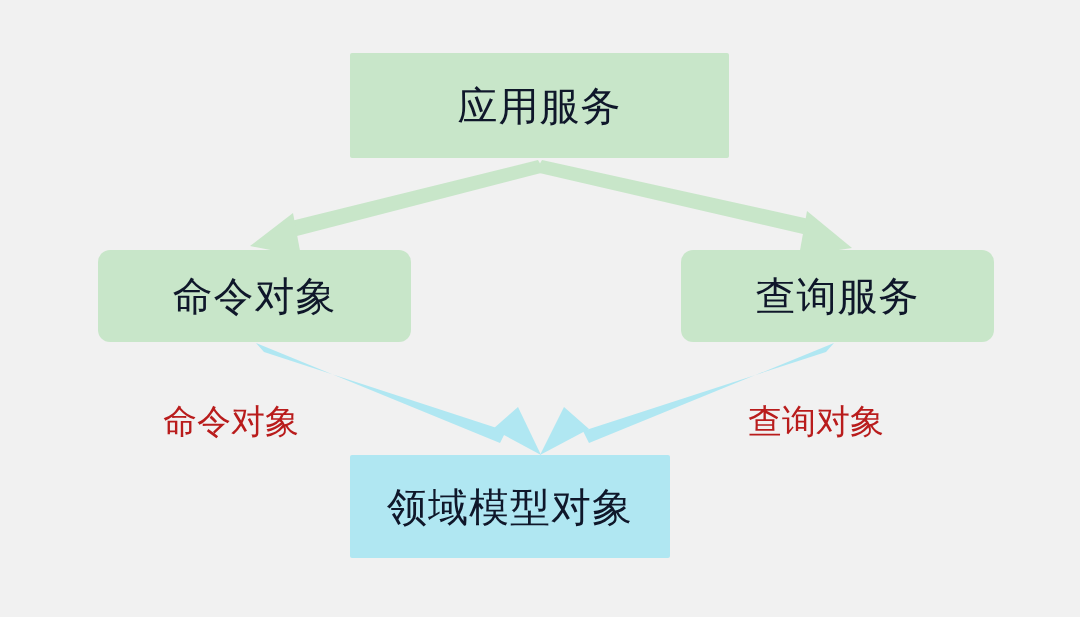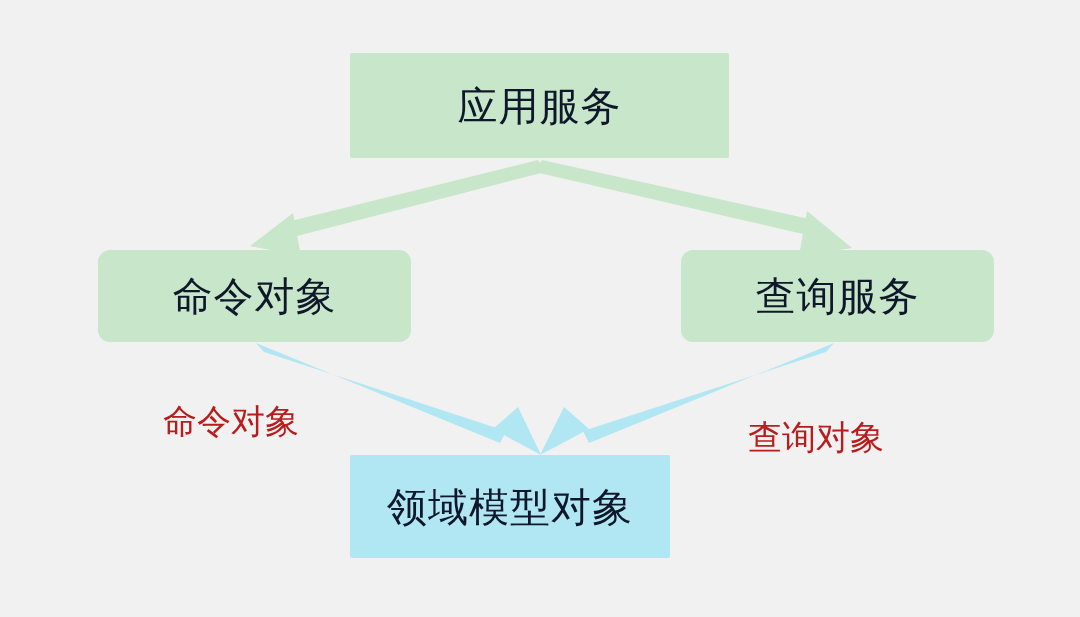--- a/index.html
+++ b/index.html
@@ -78,21 +78,21 @@
     line-height: 1;
     white-space: nowrap;
     z-index: 3;
   }
   .label-command-object {
     left: 163px;
     top: 404px;
   }
   .label-query-object {
     left: 748px;
-    top: 420px;
+    top: 404px;
   }
 </style>
 </head>
 <body>
 
 <div id="canvas">
 
   <svg id="edges" viewBox="0 0 1080 617" xmlns="http://www.w3.org/2000/svg">
 
     <g>

